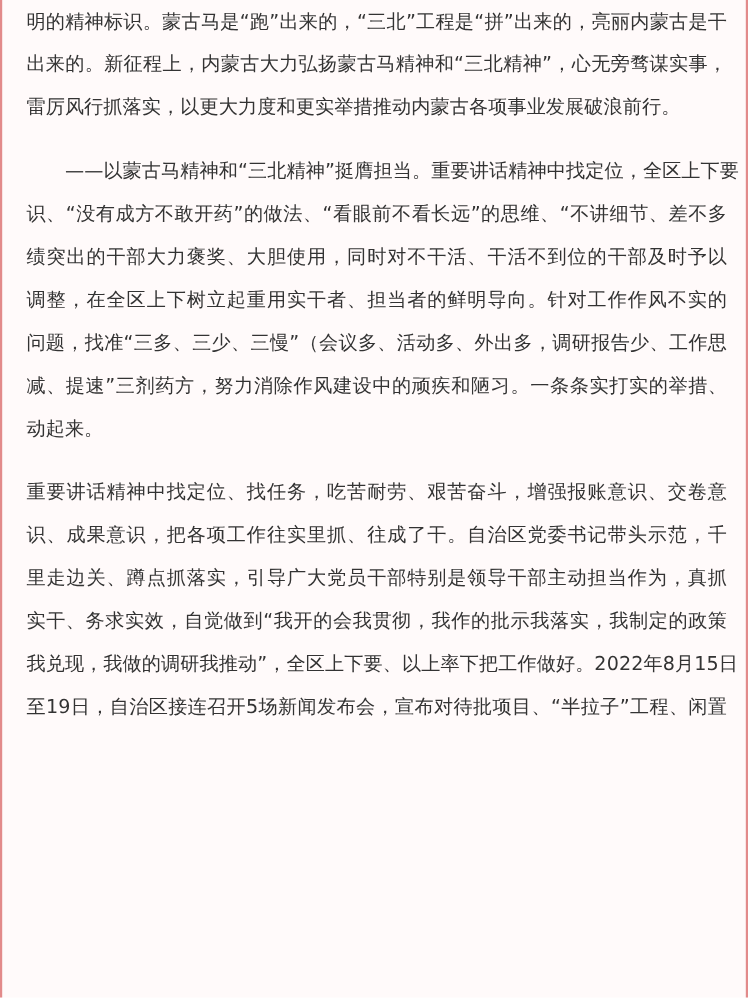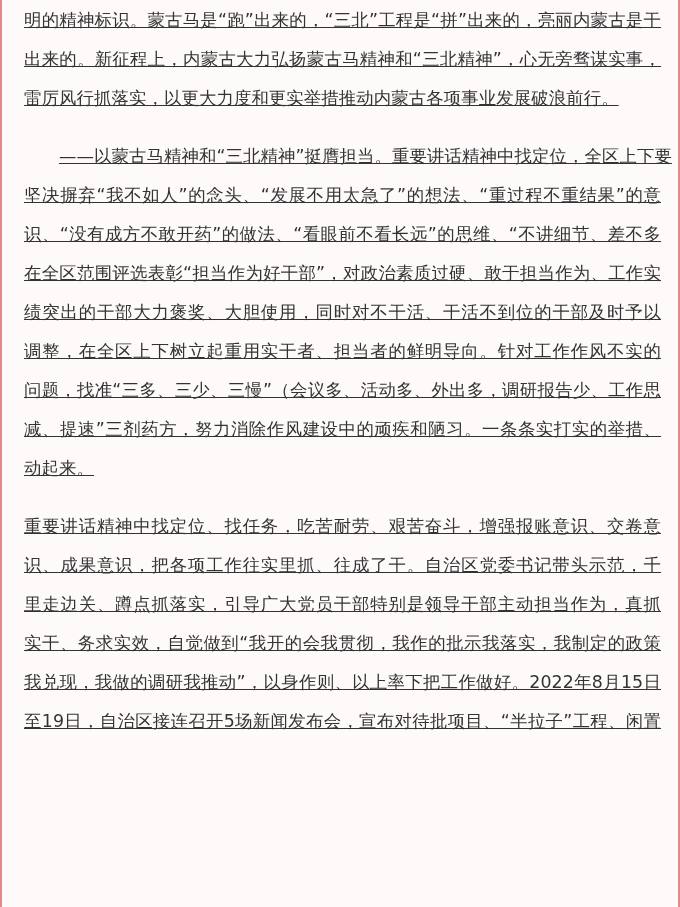--- a/index.html
+++ b/index.html
@@ -50,50 +50,47 @@
 
 <div class="frame">
   <div class="content">
     <div class="para">
       <div class="line">明的精神标识。蒙古马是“跑”出来的，“三北”工程是“拼”出来的，亮丽内蒙古是干</div>
       <div class="line">出来的。新征程上，内蒙古大力弘扬蒙古马精神和“三北精神”，心无旁骛谋实事，</div>
       <div class="line" style="text-align-last: left;">雷厉风行抓落实，以更大力度和更实举措推动内蒙古各项事业发展破浪前行。</div>
     </div>
     <div class="para">
       <div class="line lead">——以蒙古马精神和“三北精神”挺膺担当。重要讲话精神中找定位，全区上下要</div>
-      <div class="line">坚决摒弃“我不如人”的念头、“发展不用太急了”的想法、“重过程不重结果”的意</div>
       <div class="line">识、“没有成方不敢开药”的做法、“看眼前不看长远”的思维、“不讲细节、差不多</div>
-      <div class="line">在全区范围评选表彰“担当作为好干部”，对政治素质过硬、敢于担当作为、工作实</div>
       <div class="line">绩突出的干部大力褒奖、大胆使用，同时对不干活、干活不到位的干部及时予以</div>
       <div class="line">调整，在全区上下树立起重用实干者、担当者的鲜明导向。针对工作作风不实的</div>
       <div class="line">问题，找准“三多、三少、三慢”（会议多、活动多、外出多，调研报告少、工作思</div>
       <div class="line">减、提速”三剂药方，努力消除作风建设中的顽疾和陋习。一条条实打实的举措、</div>
       <div class="line last">动起来。</div>
     </div>
     <div class="para">
       <div class="line">重要讲话精神中找定位、找任务，吃苦耐劳、艰苦奋斗，增强报账意识、交卷意</div>
       <div class="line">识、成果意识，把各项工作往实里抓、往成了干。自治区党委书记带头示范，千</div>
       <div class="line">里走边关、蹲点抓落实，引导广大党员干部特别是领导干部主动担当作为，真抓</div>
       <div class="line">实干、务求实效，自觉做到“我开的会我贯彻，我作的批示我落实，我制定的政策</div>
-      <div class="line">我兑现，我做的调研我推动”，以身作则、以上率下把工作做好。2022年8月15日</div>
+      <div class="line">我兑现，我做的调研我推动”，全区上下要、以上率下把工作做好。2022年8月15日</div>
       <div class="line">至19日，自治区接连召开5场新闻发布会，宣布对待批项目、“半拉子”工程、闲置</div>
 
     </div>
   </div>
 </div>
 
 <style>
   .line {
     height: 39px;
     line-height: 39px;
     white-space: nowrap;
     text-align: justify;
     text-align-last: justify;
     overflow: visible;
-    text-decoration: underline;
   }
   .line.lead {
     padding-left: 35px;
   }
   .line.last {
     text-align-last: left;
   }
   .para:last-child .line:nth-child(3) { text-align-last: justify; }
   .content {
     top: 1px;

